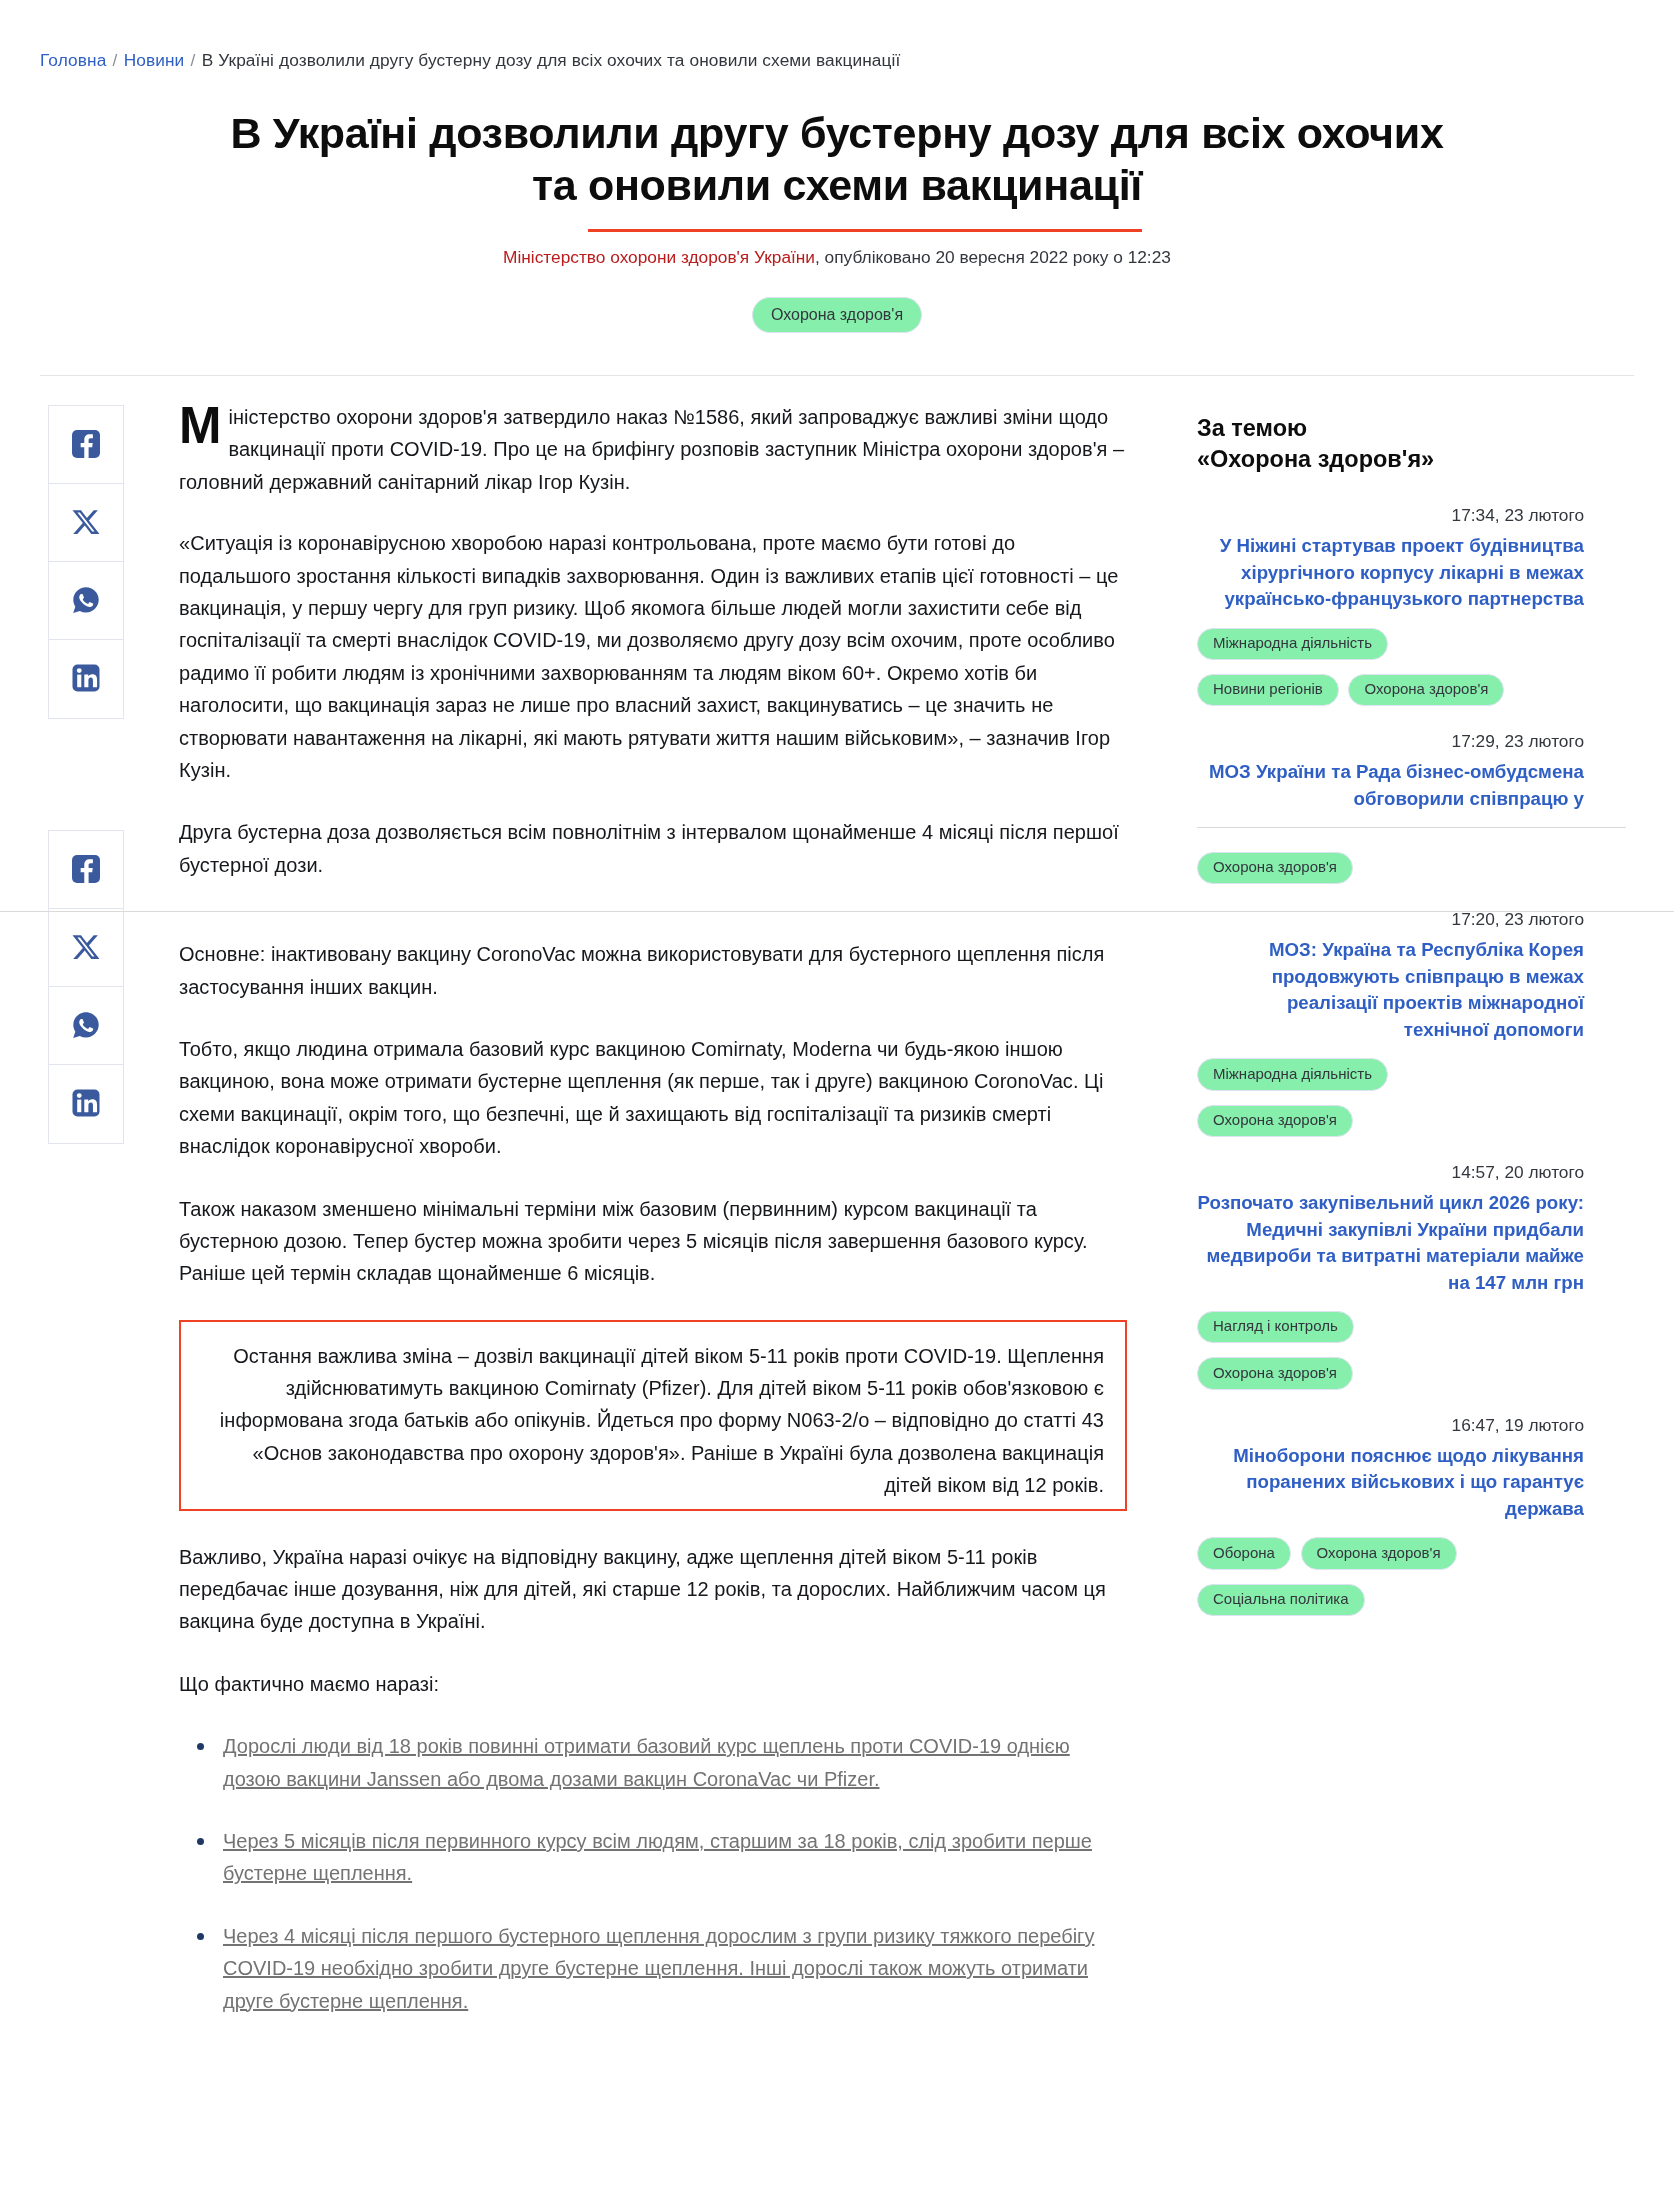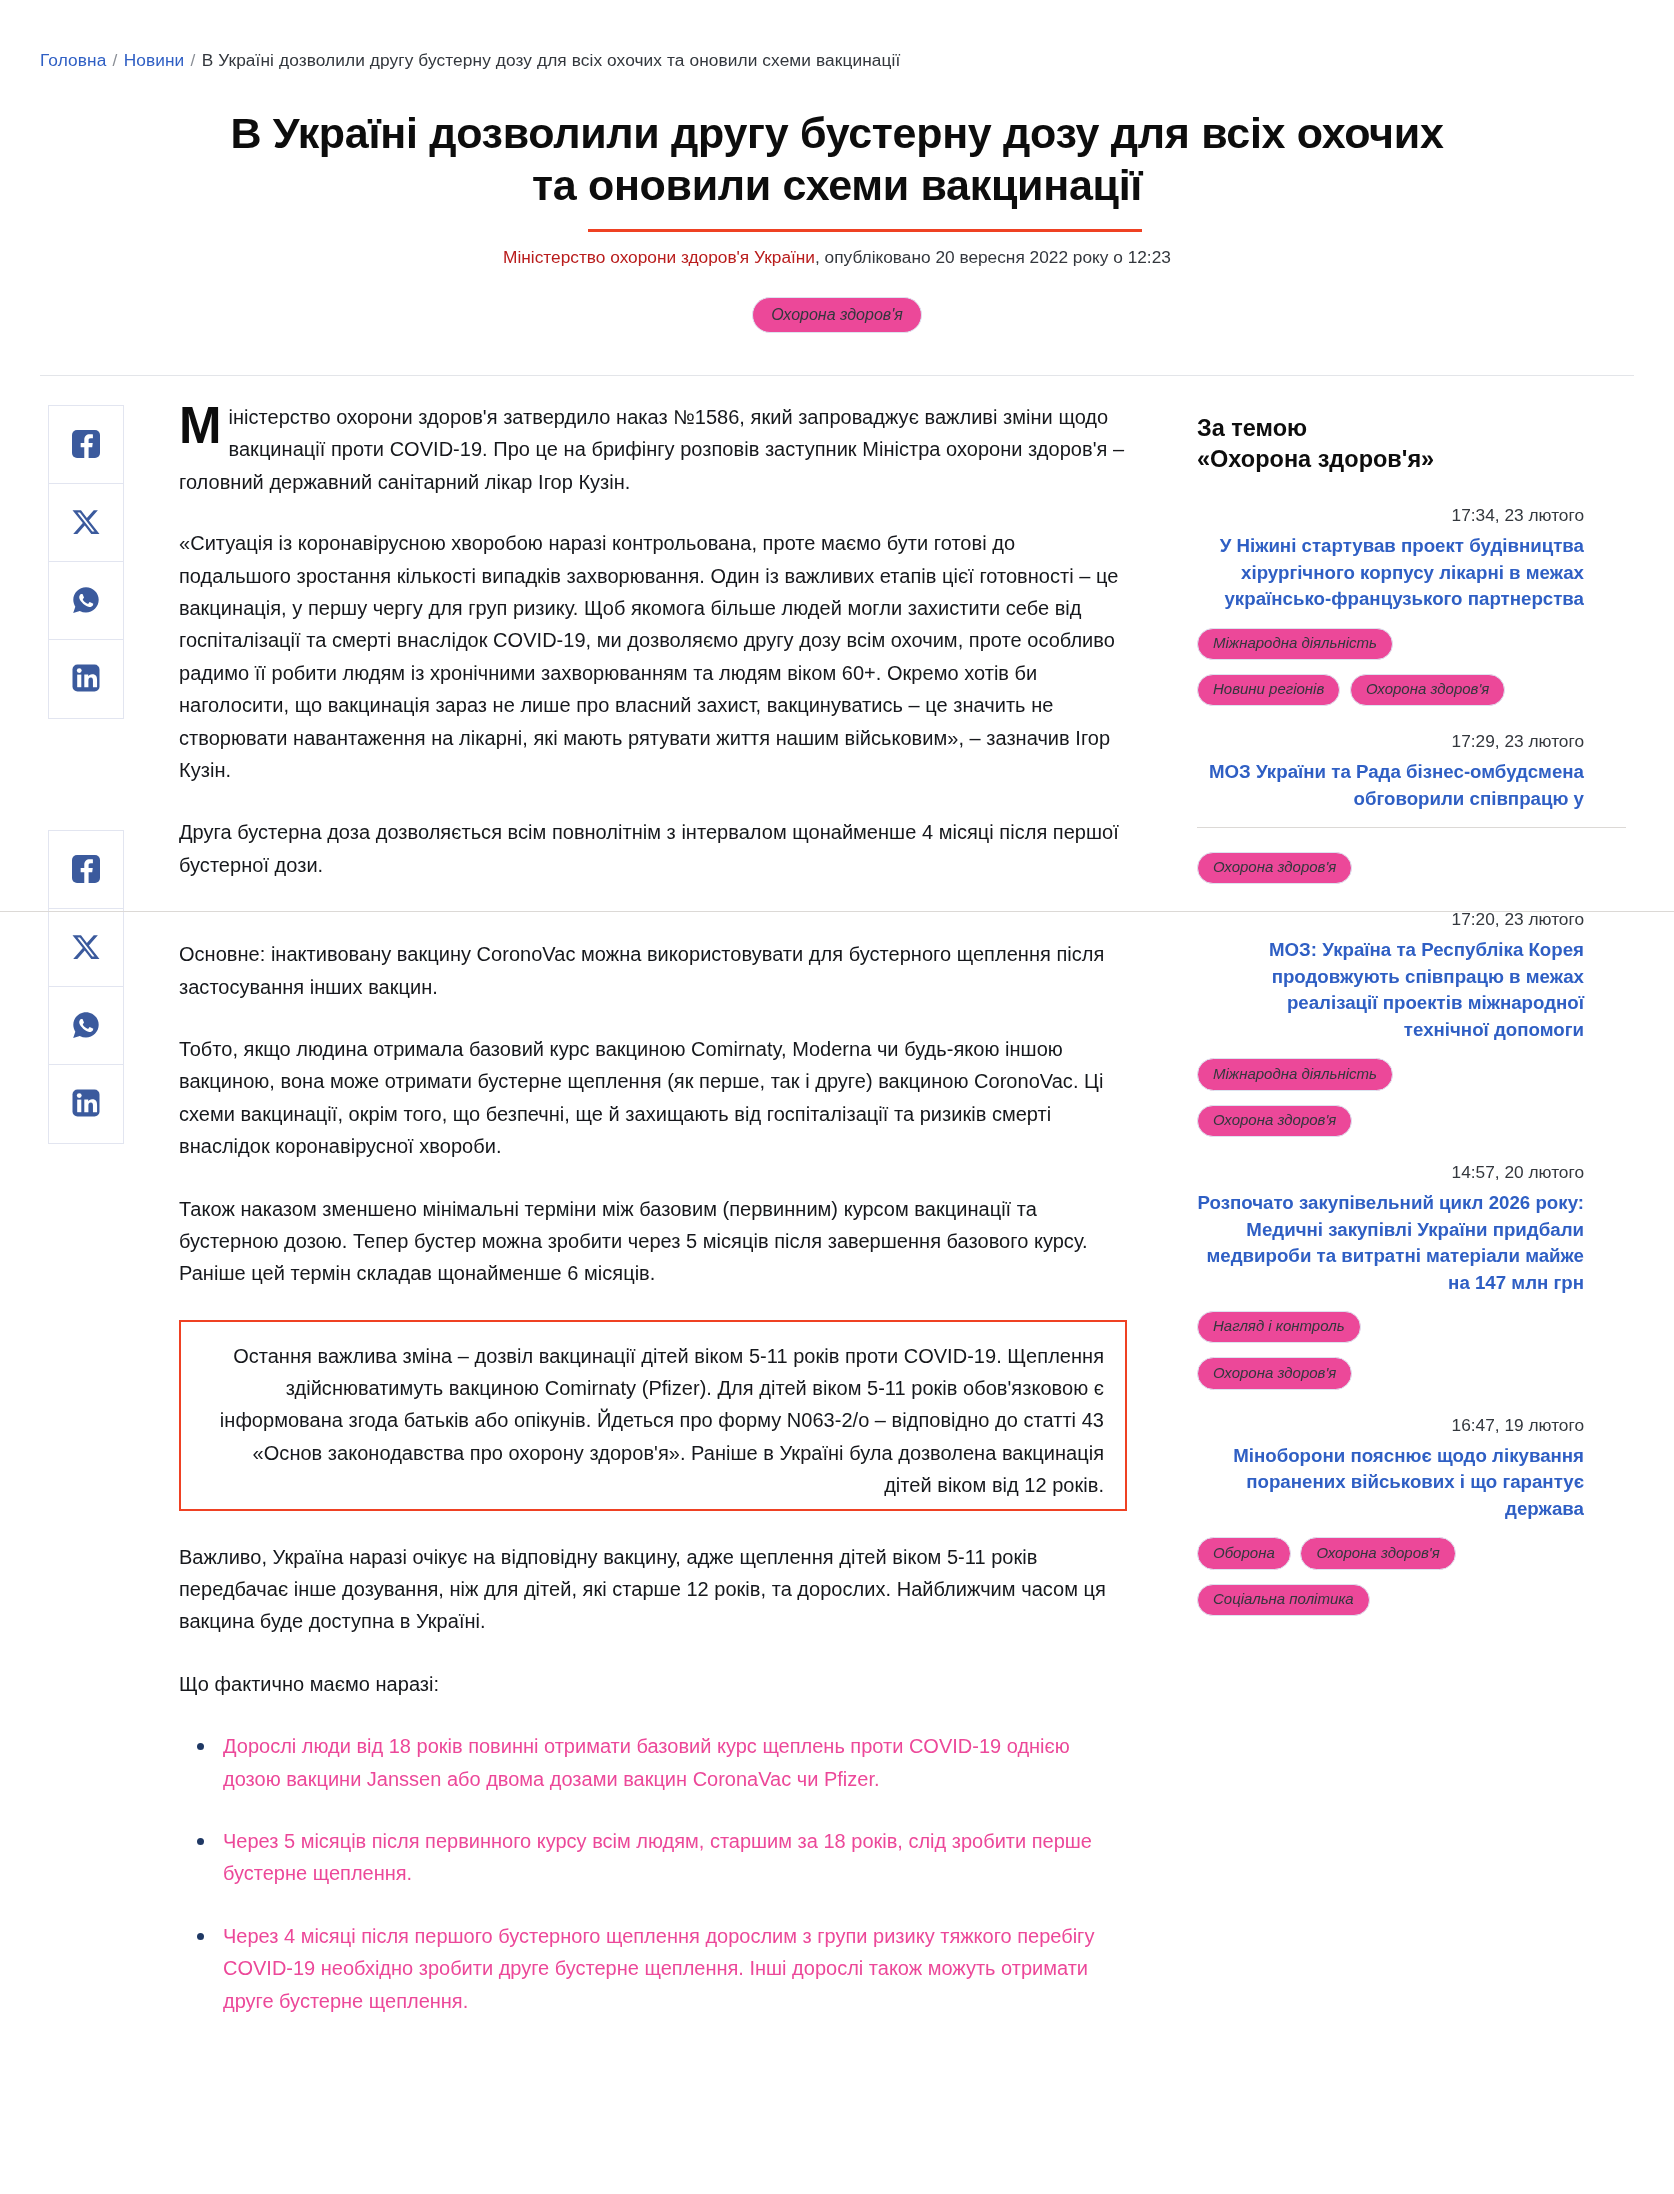--- a/index.html
+++ b/index.html
@@ -48,28 +48,27 @@
     margin-top: 35px;
     font-size: 17.3px;
     color: #33373d;
   }
   .byline a { color: #b91c1c; text-decoration: none; text-align: center; }
   .chip-row-top { margin-top: 29px; display:flex; justify-content:center; }
 
   .chip {
     display: inline-block;
     border: 1.4px solid #dde3f0;
-    background: #ec4899;
+    background: #86efac;
     border-radius: 21px;
     padding: 7.6px 18px 9px 18px;
     font-size: 16px;
     color: #33373d;
     line-height: 1.1;
     white-space: nowrap;
-    font-style: italic;
   }
 
   .header-rule {
     margin: 42px 40px 0 40px;
     border-top: 1.4px solid #e3e5e9;
   }
 
   
   .layout {
     display: flex;
@@ -140,21 +139,22 @@
   ul.facts {
     margin: 0 0 0 0;
     padding-left: 44px;
     list-style: none;
   }
   ul.facts li {
     position: relative;
     font-size: 20px;
     line-height: 1.62;
     margin-bottom: 30px;
-    color: #ec4899;
+    color: #737373;
+    text-decoration: underline;
   }
   ul.facts li::before {
     content: "";
     position: absolute;
     left: -26px;
     top: 13px;
     width: 7px; height: 7px;
     border-radius: 50%;
     background: #1f3864;
   }

